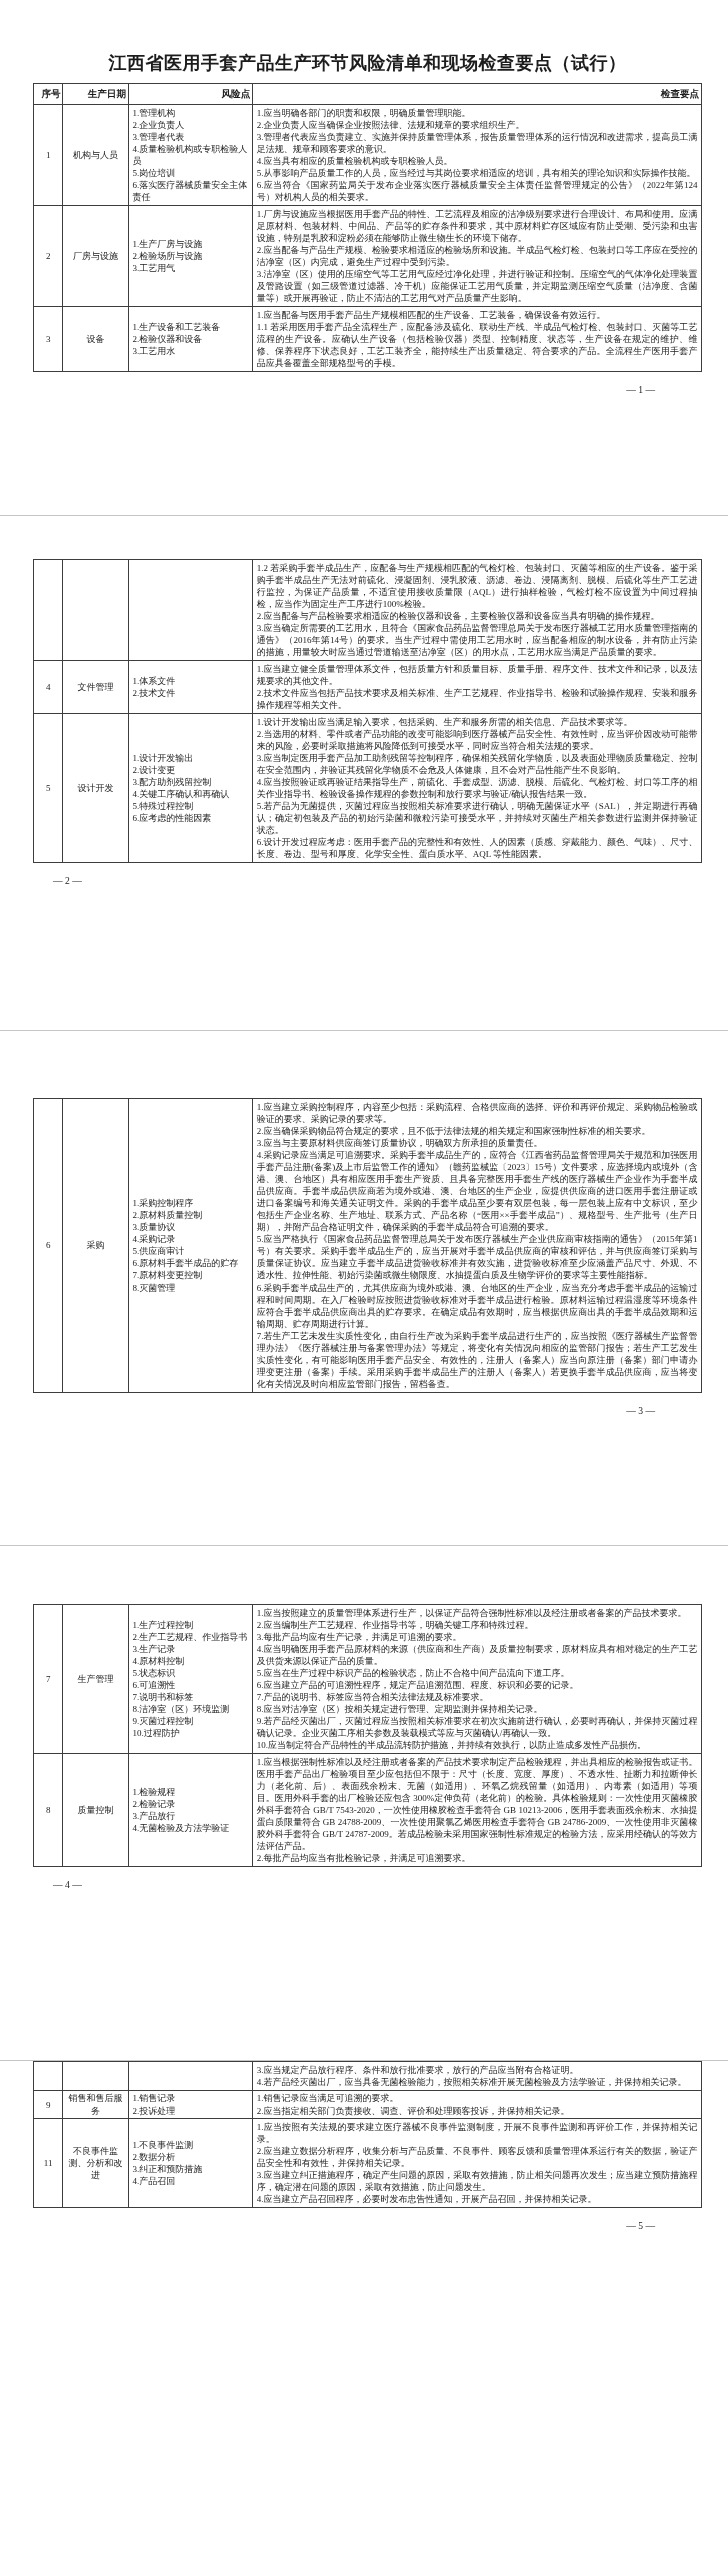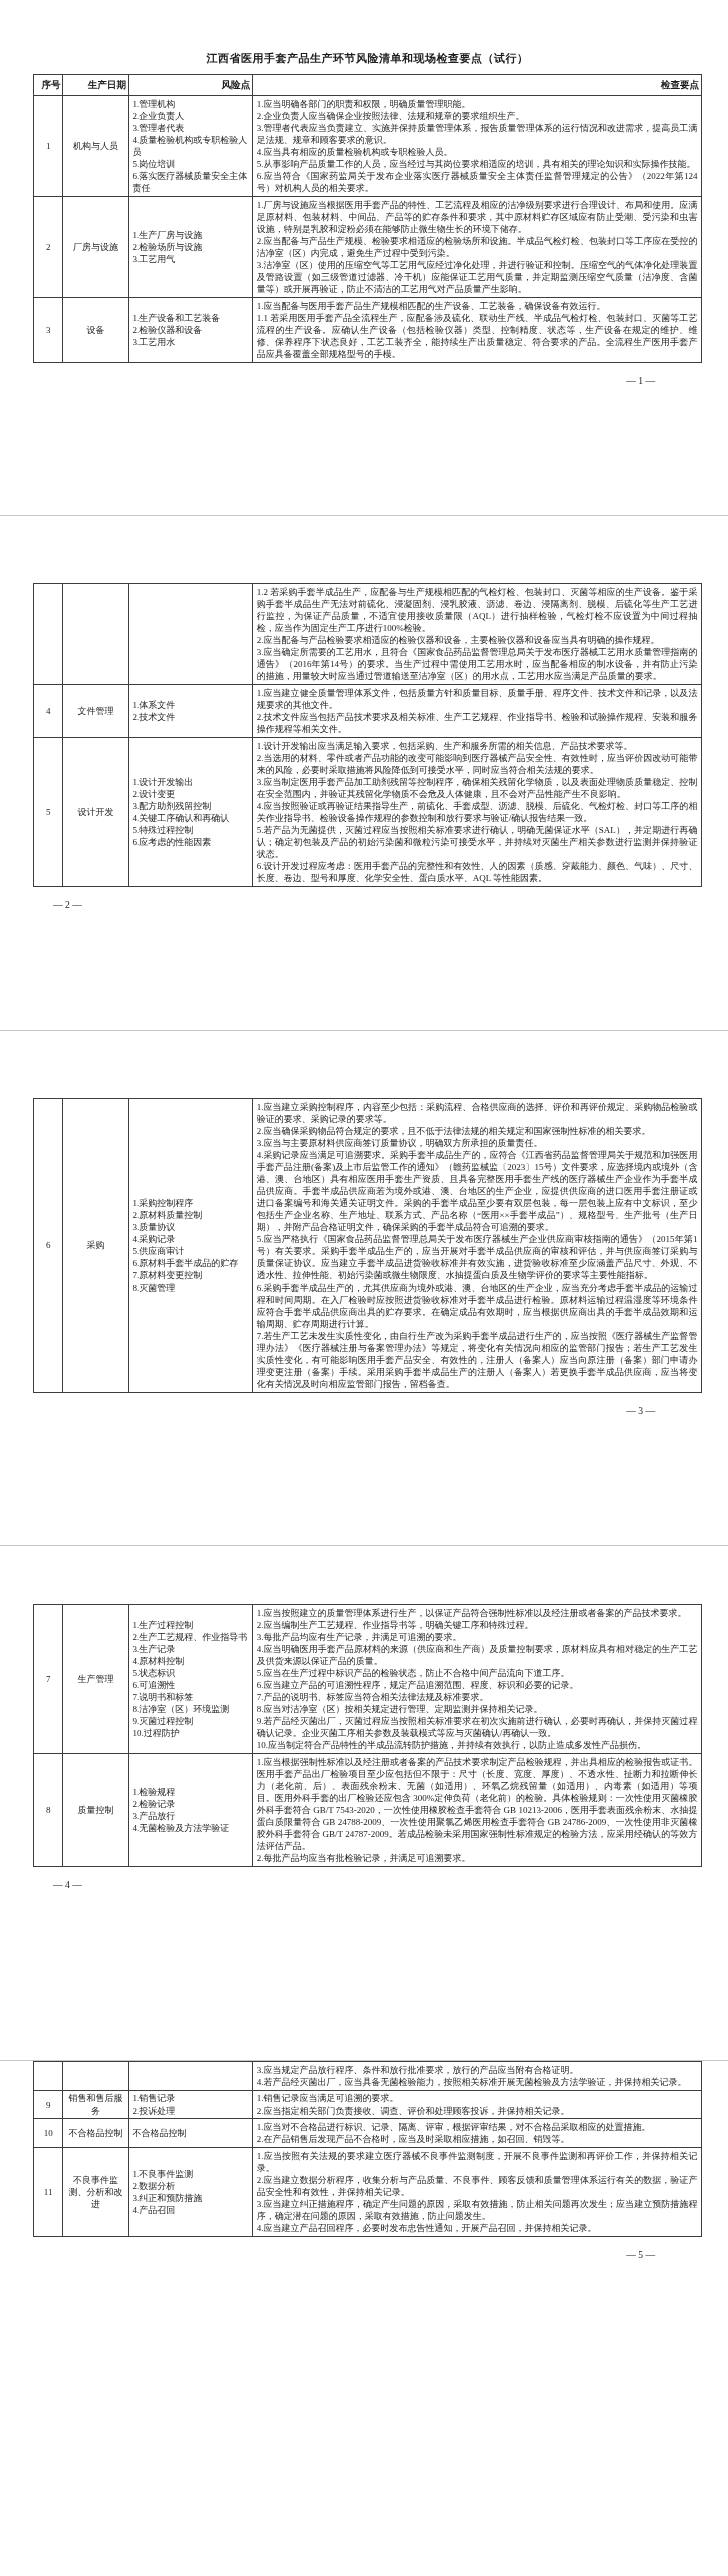--- a/index.html
+++ b/index.html
@@ -1,20 +1,20 @@
 <!DOCTYPE html>
 <html style="font-size:14.6px"><head>
 <meta charset="utf-8">
 <style>
   html,body{margin:0;padding:0;background:#ffffff;}
   body{width:729px;font-family:"Liberation Serif","DejaVu Serif",serif;color:#1c1c1c;}
   .page{width:729px;height:515px;box-sizing:border-box;padding:0 27px 0 33px;overflow:hidden;background:#fff;}
   .page + .page{border-top:0.9px solid #c6c6c6;}
-  .doc-title{font-size:11px;font-weight:bold;text-align:center;margin:0 0 8.2px 0;padding-top:51px;letter-spacing:0.5px;}
-  .pad-p2{padding-top:67px;}
+  .doc-title{font-size:18px;font-weight:bold;text-align:center;margin:0 0 8.2px 0;padding-top:51px;letter-spacing:0.5px;}
+  .pad-p2{padding-top:43px;}
   .pad-p3{padding-top:67px;}
   .pad-p4{padding-top:58px;}
   .pad-p5{}
   table.risk{border-collapse:collapse;width:100%;table-layout:fixed;}
   table.risk th,table.risk td{border:0.9px solid #3d3d3d;font-size:9px;line-height:1.34;padding:1.8px 3.6px;box-sizing:border-box;word-break:break-all;}
   table.risk th{font-weight:bold;text-align:right;padding:3.6px 1.8px;font-size:9.6px;}
   .c-no{text-align:center;vertical-align:middle;}
   .c-link{text-align:center;vertical-align:middle;}
   .c-points{vertical-align:middle;white-space:pre-line;text-align:left;}
   .c-insp{vertical-align:top;white-space:pre-line;text-align:justify;}
@@ -229,27 +229,20 @@
       </tr>
       <tr>
         <td class="c-no">9</td>
         <td class="c-link">销售和售后服务</td>
         <td class="c-points">1.销售记录
 2.投诉处理</td>
         <td class="c-insp">1.销售记录应当满足可追溯的要求。
 2.应当指定相关部门负责接收、调查、评价和处理顾客投诉，并保持相关记录。</td>
       </tr>
       <tr>
-        <td class="c-no">10</td>
-        <td class="c-link">不合格品控制</td>
-        <td class="c-points">不合格品控制</td>
-        <td class="c-insp">1.应当对不合格品进行标识、记录、隔离、评审，根据评审结果，对不合格品采取相应的处置措施。
-2.在产品销售后发现产品不合格时，应当及时采取相应措施，如召回、销毁等。</td>
-      </tr>
-      <tr>
         <td class="c-no">11</td>
         <td class="c-link">不良事件监测、分析和改进</td>
         <td class="c-points">1.不良事件监测
 2.数据分析
 3.纠正和预防措施
 4.产品召回</td>
         <td class="c-insp">1.应当按照有关法规的要求建立医疗器械不良事件监测制度，开展不良事件监测和再评价工作，并保持相关记录。
 2.应当建立数据分析程序，收集分析与产品质量、不良事件、顾客反馈和质量管理体系运行有关的数据，验证产品安全性和有效性，并保持相关记录。
 3.应当建立纠正措施程序，确定产生问题的原因，采取有效措施，防止相关问题再次发生；应当建立预防措施程序，确定潜在问题的原因，采取有效措施，防止问题发生。
 4.应当建立产品召回程序，必要时发布忠告性通知，开展产品召回，并保持相关记录。</td>

